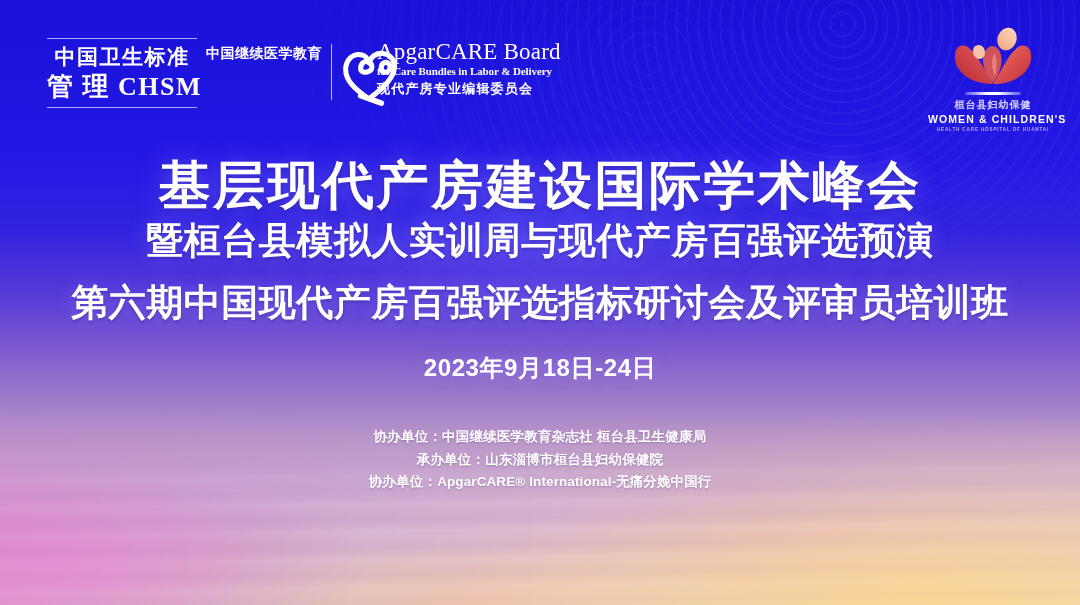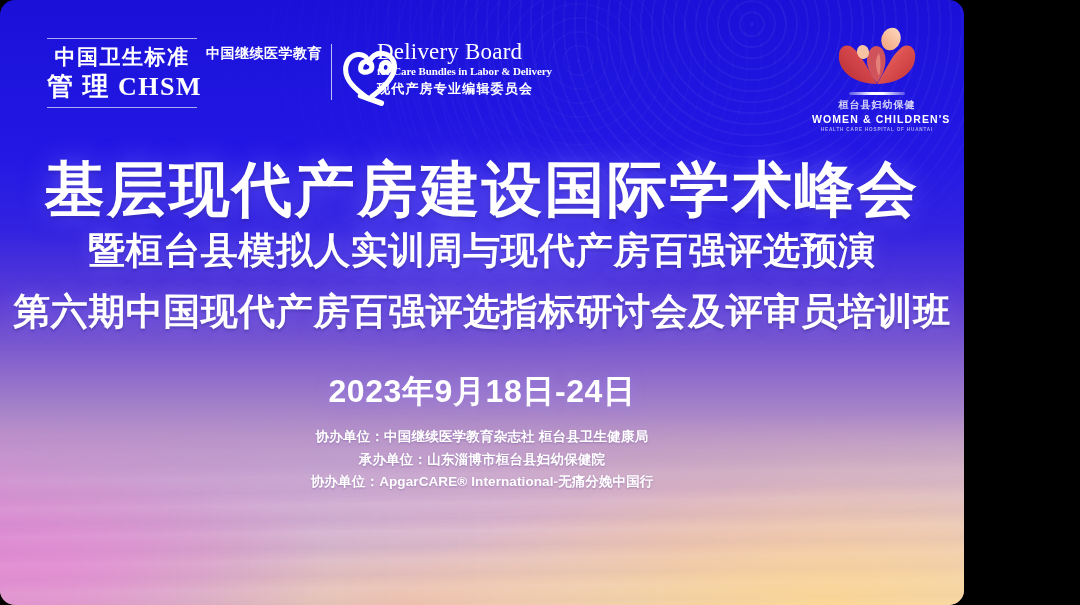--- a/index.html
+++ b/index.html
@@ -5,40 +5,39 @@
 <style>
   * { margin:0; padding:0; box-sizing:border-box; }
   html, body {
     width:1080px; height:605px;
     font-family:"Liberation Sans","DejaVu Sans",sans-serif;
     overflow:hidden; background:#000;
   }
 
   #poster {
     position:relative;
-    width:964px; height:605px;
+    width:1080px; height:605px;
     overflow:hidden;
     
     background:
       linear-gradient(180deg,
         #1a10d8 0%,
         #1d14de 12%,
         #2418e4 26%,
         #3323e0 38%,
         #5538d8 48%,
         #7a58cf 57%,
         #9b78c9 65%,
         #b894c9 72%,
         #c9a6cf 78%,
         #d5b0d2 83%,
         #ddb9cf 88%,
         #e3c2c8 92%,
         #e8cfc4 96%,
         #ecd9c2 100%);
-    border-radius: 15px;
   }
 
   
   .bg-layer { position:absolute; inset:0; pointer-events:none; }
 
   
   #rings {
     background:
       repeating-radial-gradient(circle at 78% 4%,
         rgba(255,255,255,0.055) 0px,
@@ -169,36 +168,36 @@
   }
   #logo-wc .sub {
     font-size:4.6px; font-weight:700; letter-spacing:0.85px; line-height:1;
     margin-top:3.5px; color:rgba(255,255,255,0.62); white-space:nowrap;
   }
 
   
   #headline { position:absolute; top:155px; left:0; right:0; text-align:center; }
 
   #title-main {
-    font-size:60px; font-weight:700; color:#fff; letter-spacing:2.5px;
+    font-size:52px; font-weight:700; color:#fff; letter-spacing:2.5px;
     line-height:1.16; white-space:nowrap;
     text-shadow:0 0 24px rgba(140,130,255,0.55), 0 2px 4px rgba(20,10,90,0.35);
   }
   .title-sub {
     font-size:37px; font-weight:700; color:#fff; letter-spacing:0.5px;
     line-height:1.28; white-space:nowrap;
     text-shadow:0 0 18px rgba(140,130,255,0.45), 0 2px 3px rgba(20,10,90,0.30);
   }
   #title-sub1 { margin-top:14px; }
   #title-sub2 { margin-top:2px; }
 
   
   #date {
-    position:absolute; top:370px; left:0; right:0; text-align:center;
-    font-size:32px; font-weight:700; color:#fff; letter-spacing:0.6px;
+    position:absolute; top:352px; left:0; right:0; text-align:center;
+    font-size:24px; font-weight:700; color:#fff; letter-spacing:0.6px;
     text-shadow:0 0 14px rgba(150,130,255,0.5);
   }
 
   
   #credits {
     position:absolute; top:430px; left:0; right:0;
     display:flex; flex-direction:column; align-items:center;
   }
   .credit-row {
     font-size:13.5px; font-weight:700; color:#ffffff;
@@ -246,21 +245,21 @@
           <path d="M30 57 C16 47 6 38 6 26 C6 16 13 10 20 10 C26 10 30 14 31 19"></path>
           <path d="M31 19 C33 12 39 8 46 9 C54 10 59 17 58 25 C57 35 47 45 34 55"></path>
           <path d="M22 25 C22 19 27 16 31 18 C35 20 35 26 31 28 C27 30 22 29 22 25 Z"></path>
           <path d="M44 24 C44 19 49 17 52 20 C55 23 53 29 48 29 C45 29 44 27 44 24 Z"></path>
         </g>
         <path d="M22 54 L44 62" stroke="#ffffff" stroke-width="6" stroke-linecap="round"></path>
       </svg>
     </div>
 
     <div class="logo" id="logo-eb">
-      <div class="t1">Delivery Board</div>
+      <div class="t1">ApgarCARE Board</div>
       <div class="t2">for Care Bundles in Labor &amp; Delivery</div>
       <div class="t3">现代产房专业编辑委员会</div>
     </div>
 
     <div class="logo" id="logo-wc">
       <div class="mark">
         <svg viewBox="0 0 120 62" width="120" height="62" aria-hidden="true">
           <defs>
             <linearGradient id="petL" x1="0" y1="1" x2="1" y2="0">
               <stop offset="0%" stop-color="#b32b33"></stop>

